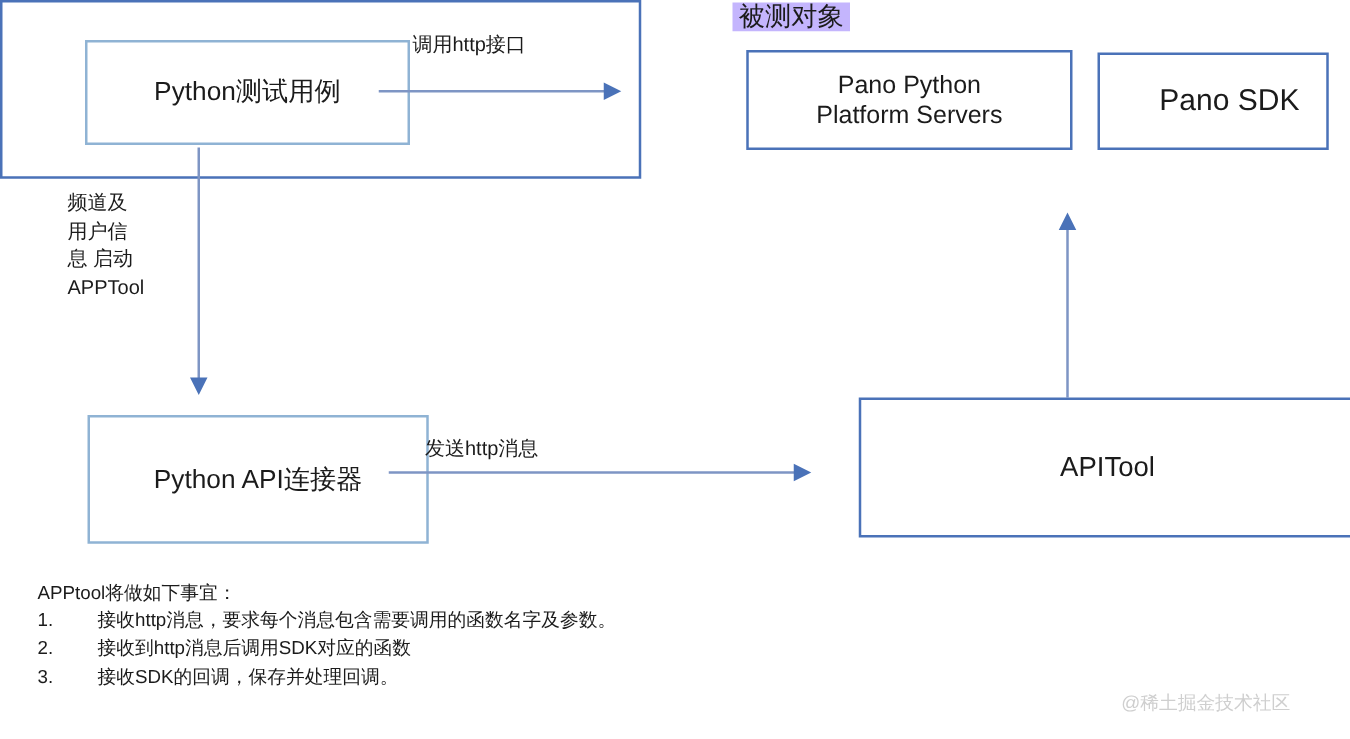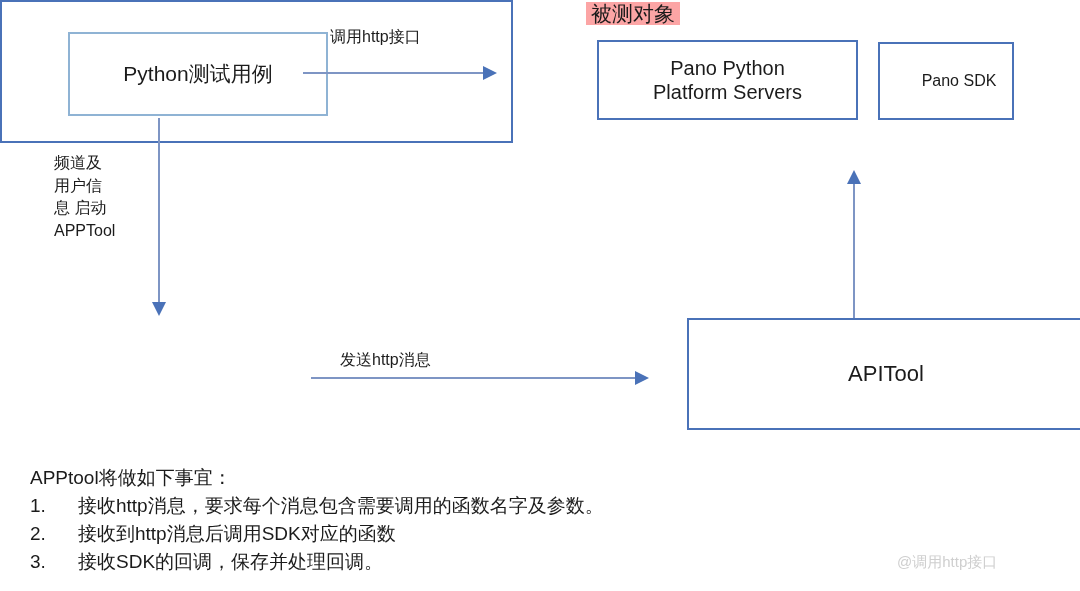--- a/index.html
+++ b/index.html
@@ -59,32 +59,32 @@
     font-size: 22px;
   }
   #box-target-group {
     left: 541px; top: 16px; width: 509px; height: 139px;
   }
   #box-pano-cloud {
     left: 562px; top: 40px; width: 261px; height: 80px;
     font-size: 20px;
   }
   #box-pano-sdk {
-    left: 843px; top: 42px; width: 136px; height: 78px;
-    font-size: 16px;
+    left: 843px; top: 42px; width: 185px; height: 78px;
+    font-size: 24px;
     padding-left: 26px;
   }
 
   
   #label-target-group {
     position: absolute;
     left: 586px;
     top: 2px;
     padding: 0 5px;
-    background: #fca5a5;
+    background: #c4b5fd;
     font-size: 21px;
     color: #1b1b1b;
     line-height: 1.1;
     white-space: nowrap;
   }
 
   
   .connector {
     position: absolute;
   }
@@ -112,21 +112,21 @@
     white-space: normal;
     width: 120px;
     line-height: 1.42;
   }
 
   
   #notes {
     position: absolute;
     left: 30px;
     top: 464px;
-    font-size: 19px;
+    font-size: 15px;
     color: #1b1b1b;
     line-height: 1.48;
   }
   #notes .note-head { white-space: nowrap; }
   #notes .note-item {
     display: flex;
     white-space: nowrap;
   }
   #notes .note-num {
     width: 48px;
@@ -187,20 +187,23 @@
     <span>Pano SDK</span>
   </div>
 
   <div class="connector" id="conn-callback">
     <svg width="22" height="152" viewBox="0 0 22 152">
       <line x1="11" y1="152" x2="11" y2="14" stroke="#7e95c4" stroke-width="2"></line>
       <polygon points="4,16 18,16 11,2" fill="#4a72b8"></polygon>
     </svg>
   </div>
 
+  <div class="box box-light" id="box-api-connector">
+    <span>Python API连接器</span>
+  </div>
 
   <div class="connector" id="conn-send-http">
     <svg width="340" height="22" viewBox="0 0 340 22">
       <line x1="0" y1="11" x2="326" y2="11" stroke="#7e95c4" stroke-width="2"></line>
       <polygon points="324,4 338,11 324,18" fill="#4a72b8"></polygon>
     </svg>
   </div>
   <div class="conn-label" id="label-send-http">发送http消息</div>
 
   <div class="box box-strong" id="box-apitool">
@@ -219,15 +222,15 @@
       <span class="note-num">2.</span>
       <span>接收到http消息后调用SDK对应的函数</span>
     </div>
 
     <div class="note-item">
       <span class="note-num">3.</span>
       <span>接收SDK的回调，保存并处理回调。</span>
     </div>
   </div>
 
-  <div id="watermark">@调用http接口</div>
+  <div id="watermark">@稀土掘金技术社区</div>
 
 </div>
 
 </body></html>

